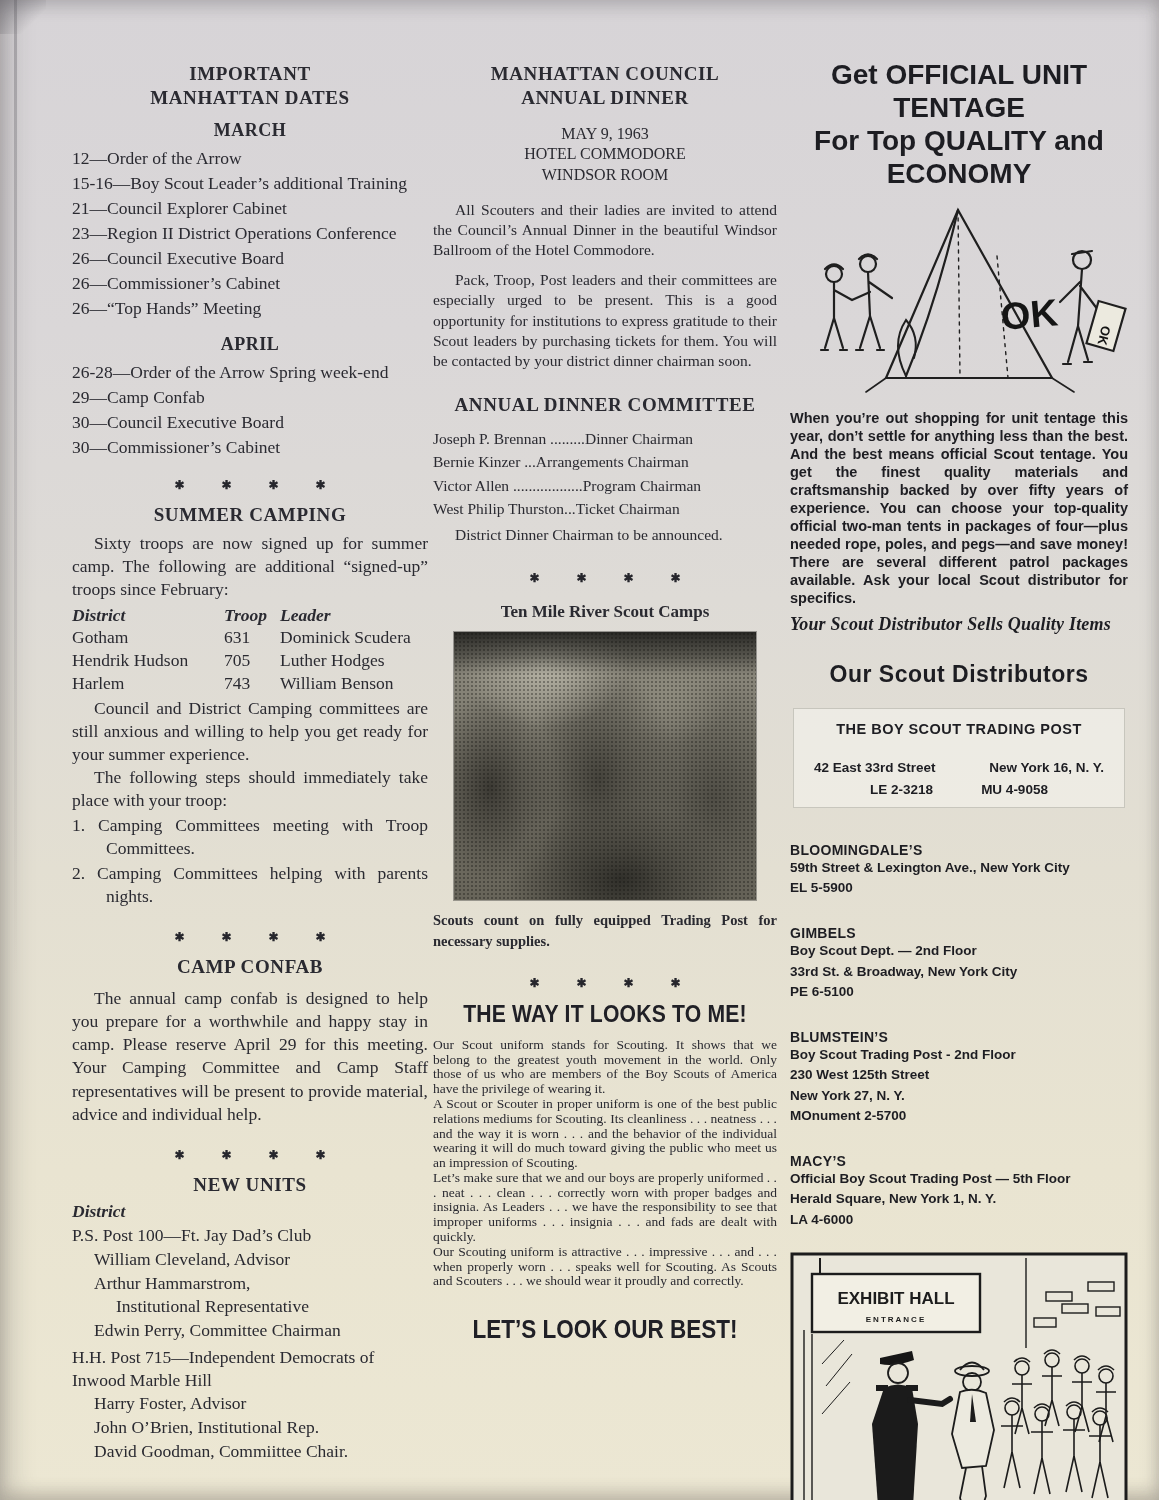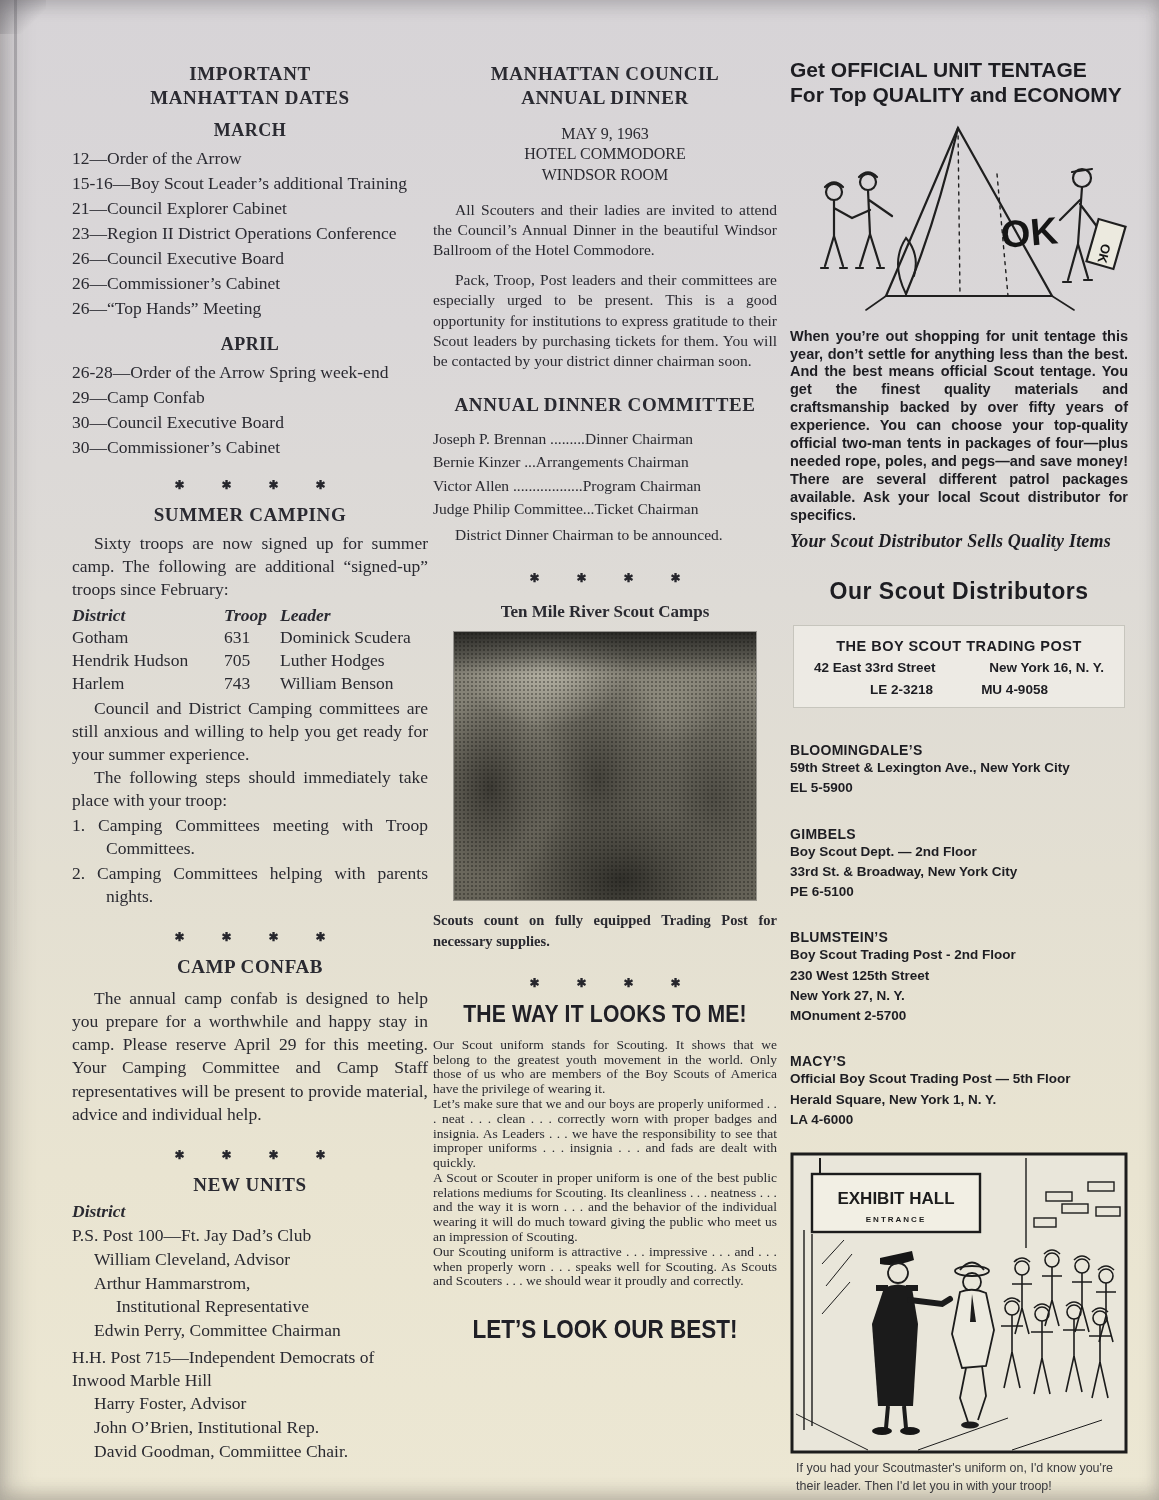--- a/index.html
+++ b/index.html
@@ -65,28 +65,28 @@
   .photo-caption{font-weight:bold;font-size:14.5px;line-height:1.45;text-align:justify;margin:10px 0 0;}
 
   .way-head{font-family:"Liberation Sans","DejaVu Sans",sans-serif;font-weight:bold;font-size:23px;
     text-align:center;margin:6px 0 10px;transform:scaleX(.92);letter-spacing:.2px;color:#202026;}
   .way-body p{font-size:13.5px;line-height:1.08;text-align:justify;margin:0 0 1px;}
   .best{font-family:"Liberation Sans","DejaVu Sans",sans-serif;font-weight:bold;font-size:25px;
     text-align:center;margin:26px 0 0;transform:scaleX(.9);color:#202026;}
 
   
   .sans{font-family:"Liberation Sans","DejaVu Sans",sans-serif;}
-  .ad-title{font-weight:bold;font-size:21px;line-height:1.18;text-align:left;color:#1d1d22;margin:0;}
+  .ad-title{font-weight:bold;font-size:28px;line-height:1.18;text-align:center;color:#1d1d22;margin:0;}
   .ad-body{font-weight:bold;font-size:14.5px;line-height:1.24;text-align:justify;color:#1d1d22;margin:6px 0 0;}
   .ad-tagline{font-weight:bold;font-style:italic;font-size:17px;margin:6px 0 0;color:#1d1d22;letter-spacing:.2px;}
   .dist-head{font-weight:bold;font-size:23px;text-align:center;color:#1d1d22;margin:26px 0 0;letter-spacing:.5px;}
   .tp-box{margin:20px auto 0;width:318px;padding:12px 6px 10px;background:rgba(248,246,240,.55);
     border:1px solid rgba(130,128,118,.35);font-weight:bold;color:#1d1d22;}
   .tp-name{font-size:14.5px;text-align:center;letter-spacing:.5px;}
-  .tp-row{display:flex;justify-content:space-between;font-size:13.5px;margin-top:6px;padding:0 14px;align-items:center;}
+  .tp-row{display:flex;justify-content:space-between;font-size:13.5px;margin-top:23px;padding:0 14px;align-items:center;}
   .tp-phones{display:flex;justify-content:center;gap:48px;font-size:13.5px;margin-top:7px;}
   .store{margin-top:27px;font-weight:bold;color:#1d1d22;}
   .store-name{font-size:14px;letter-spacing:.3px;}
   .store-line{font-size:13.5px;line-height:1.5;}
   .cartoon-wrap{margin-top:22px;}
   .cartoon-caption{font-family:"Liberation Sans","DejaVu Sans",sans-serif;font-size:12.5px;line-height:1.4;
     color:#3a3a3e;margin:6px 0 12px;padding-left:6px;}
   svg text{font-family:"Liberation Sans","DejaVu Sans",sans-serif;}
 </style>
 </head>
@@ -182,37 +182,37 @@
       <div style="font-weight:normal;">WINDSOR ROOM</div>
     </div>
     <p class="mid-body indent" style="margin-top:14px;">All Scouters and their ladies are invited to attend the Council’s Annual Dinner in the beautiful Windsor Ballroom of the Hotel Commodore.</p>
     <p class="mid-body indent" style="margin-top:10px;">Pack, Troop, Post leaders and their committees are especially urged to be present.  This is a good opportunity for institutions to express gratitude to their Scout leaders by purchasing tickets for them.  You will be contacted by your district dinner chairman soon.</p>
 
     <h2 class="h-serif" style="margin-top:22px;">ANNUAL DINNER COMMITTEE</h2>
     <div style="margin-top:10px;">
       <p class="committee-line">Joseph P. Brennan .........Dinner Chairman</p>
       <p class="committee-line">Bernie Kinzer ...Arrangements Chairman</p>
       <p class="committee-line">Victor Allen ..................Program Chairman</p>
-      <p class="committee-line">Judge Philip Committee...Ticket Chairman</p>
+      <p class="committee-line">West Philip Thurston...Ticket Chairman</p>
     </div>
     <p class="mid-body indent" style="margin-top:4px;">District Dinner Chairman to be announced.</p>
 
     <div class="stars" style="margin-top:26px;">✱ ✱ ✱ ✱</div>
 
     <div class="photo-title">Ten Mile River Scout Camps</div>
     <div class="photo"></div>
     <p class="photo-caption">Scouts count on fully equipped Trading Post for necessary supplies.</p>
 
     <div class="stars" style="margin-top:24px;">✱ ✱ ✱ ✱</div>
 
     <h2 class="way-head">THE WAY IT LOOKS TO ME!</h2>
     <div class="way-body">
       <p>Our Scout uniform stands for Scouting. It shows that we belong to the greatest youth movement in the world. Only those of us who are members of the Boy Scouts of America have the privilege of wearing it.</p>
+      <p>A Scout or Scouter in proper uniform is one of the best public relations mediums for Scouting. Its cleanliness . . . neatness . . . and the way it is worn . . . and the behavior of the individual wearing it will do much toward giving the public who meet us an impression of Scouting.</p>
       <p>Let’s make sure that we and our boys are properly uniformed . . . neat . . . clean . . . correctly worn with proper badges and insignia. As Leaders . . . we have the responsibility to see that improper uniforms . . . insignia . . . and fads are dealt with quickly.</p>
-      <p>A Scout or Scouter in proper uniform is one of the best public relations mediums for Scouting. Its cleanliness . . . neatness . . . and the way it is worn . . . and the behavior of the individual wearing it will do much toward giving the public who meet us an impression of Scouting.</p>
       <p>Our Scouting uniform is attractive . . . impressive . . . and . . . when properly worn . . . speaks well for Scouting. As Scouts and Scouters . . . we should wear it proudly and correctly.</p>
     </div>
     <div class="best">LET’S LOOK OUR BEST!</div>
   </div>
 
   <div class="col col-right sans">
     <div style="margin-top:58px;">
       <h2 class="ad-title">Get OFFICIAL UNIT TENTAGE</h2>
       <h2 class="ad-title">For Top QUALITY and ECONOMY</h2>
     </div>

